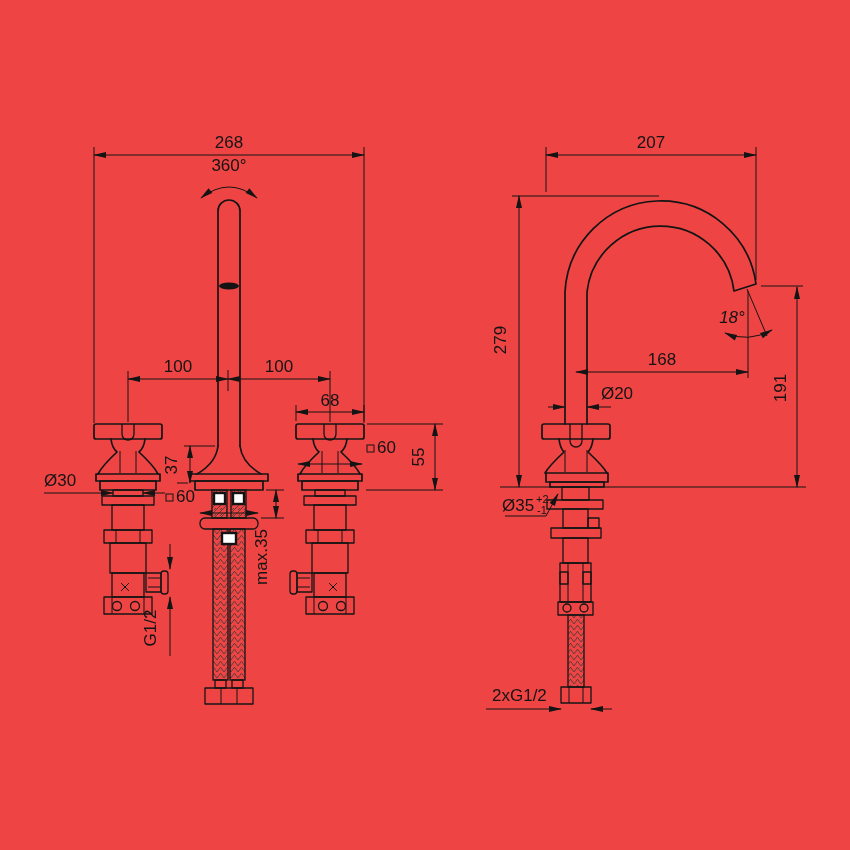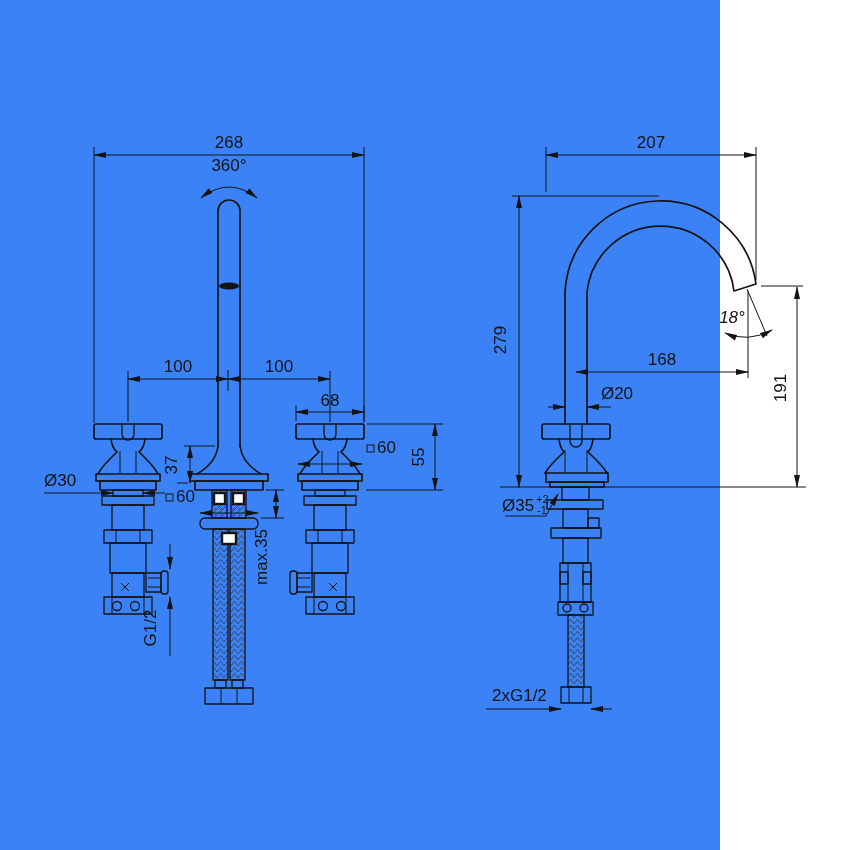--- a/index.html
+++ b/index.html
@@ -1,16 +1,16 @@
 <!DOCTYPE html>
 <html><head>
 <meta charset="utf-8">
 <style>
   html,body{margin:0;padding:0;background:#ffffff;width:850px;height:850px;overflow:hidden}
-  .stage{width:720px;height:850px;background:#3b82f6}
+  .stage{width:850px;height:850px;background:#ef4444}
   svg{display:block}
   .ol{fill:none;stroke:#141414;stroke-width:1.7;stroke-linejoin:round;stroke-linecap:round}
   .ol2{fill:none;stroke:#141414;stroke-width:1.3;stroke-linejoin:round}
   .dl{fill:none;stroke:#141414;stroke-width:1;stroke-linecap:butt}
   .fillb{fill:#141414;stroke:none}
   .threct{fill:url(#thr);stroke:#141414;stroke-width:1.3}
   .brect{fill:url(#braid);stroke:#141414;stroke-width:1.3}
   .cap{fill:#ffffff;stroke:#141414;stroke-width:2.4}
   text{font-family:"Liberation Sans","DejaVu Sans",sans-serif;font-size:17px;fill:#141414}
   .sm{font-size:11px}

